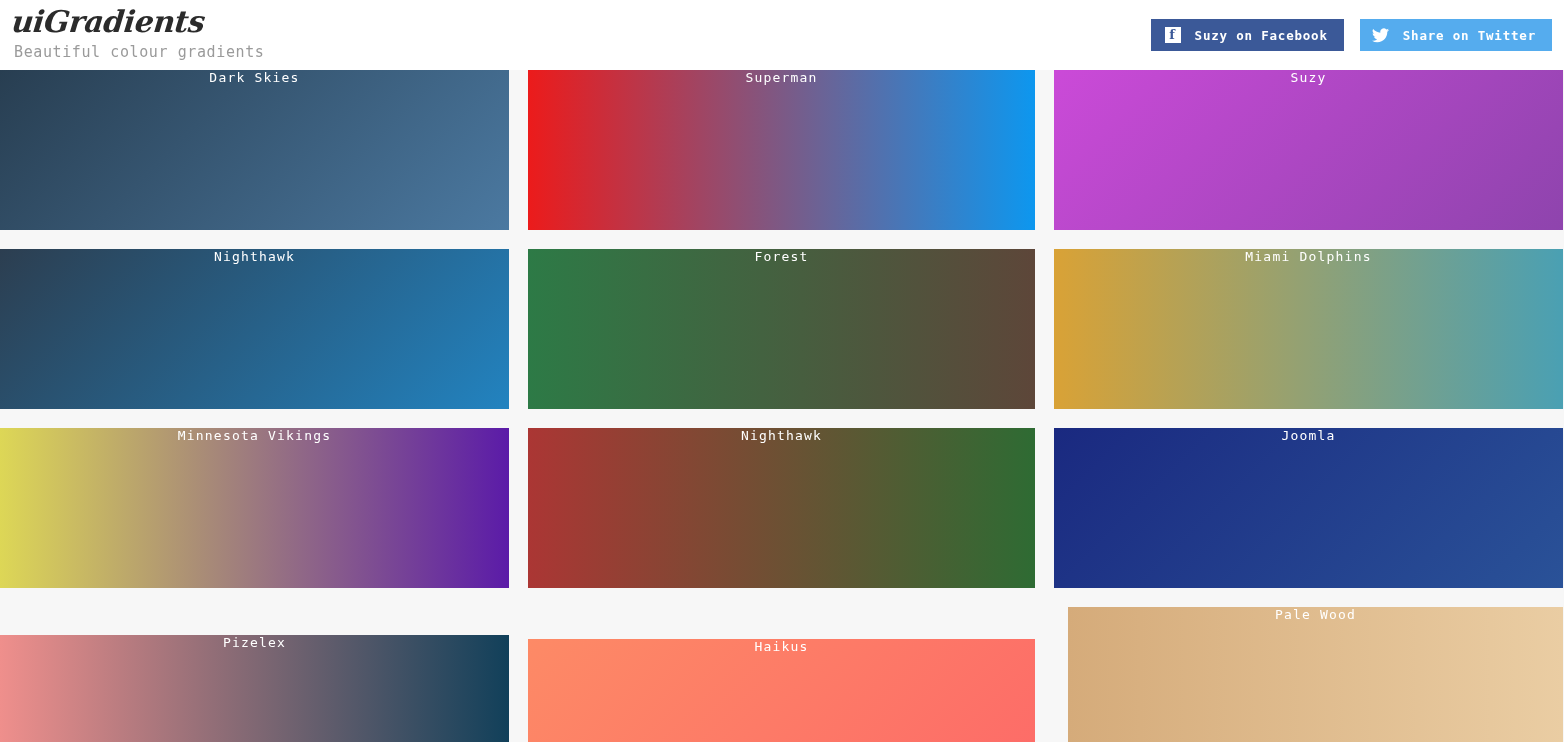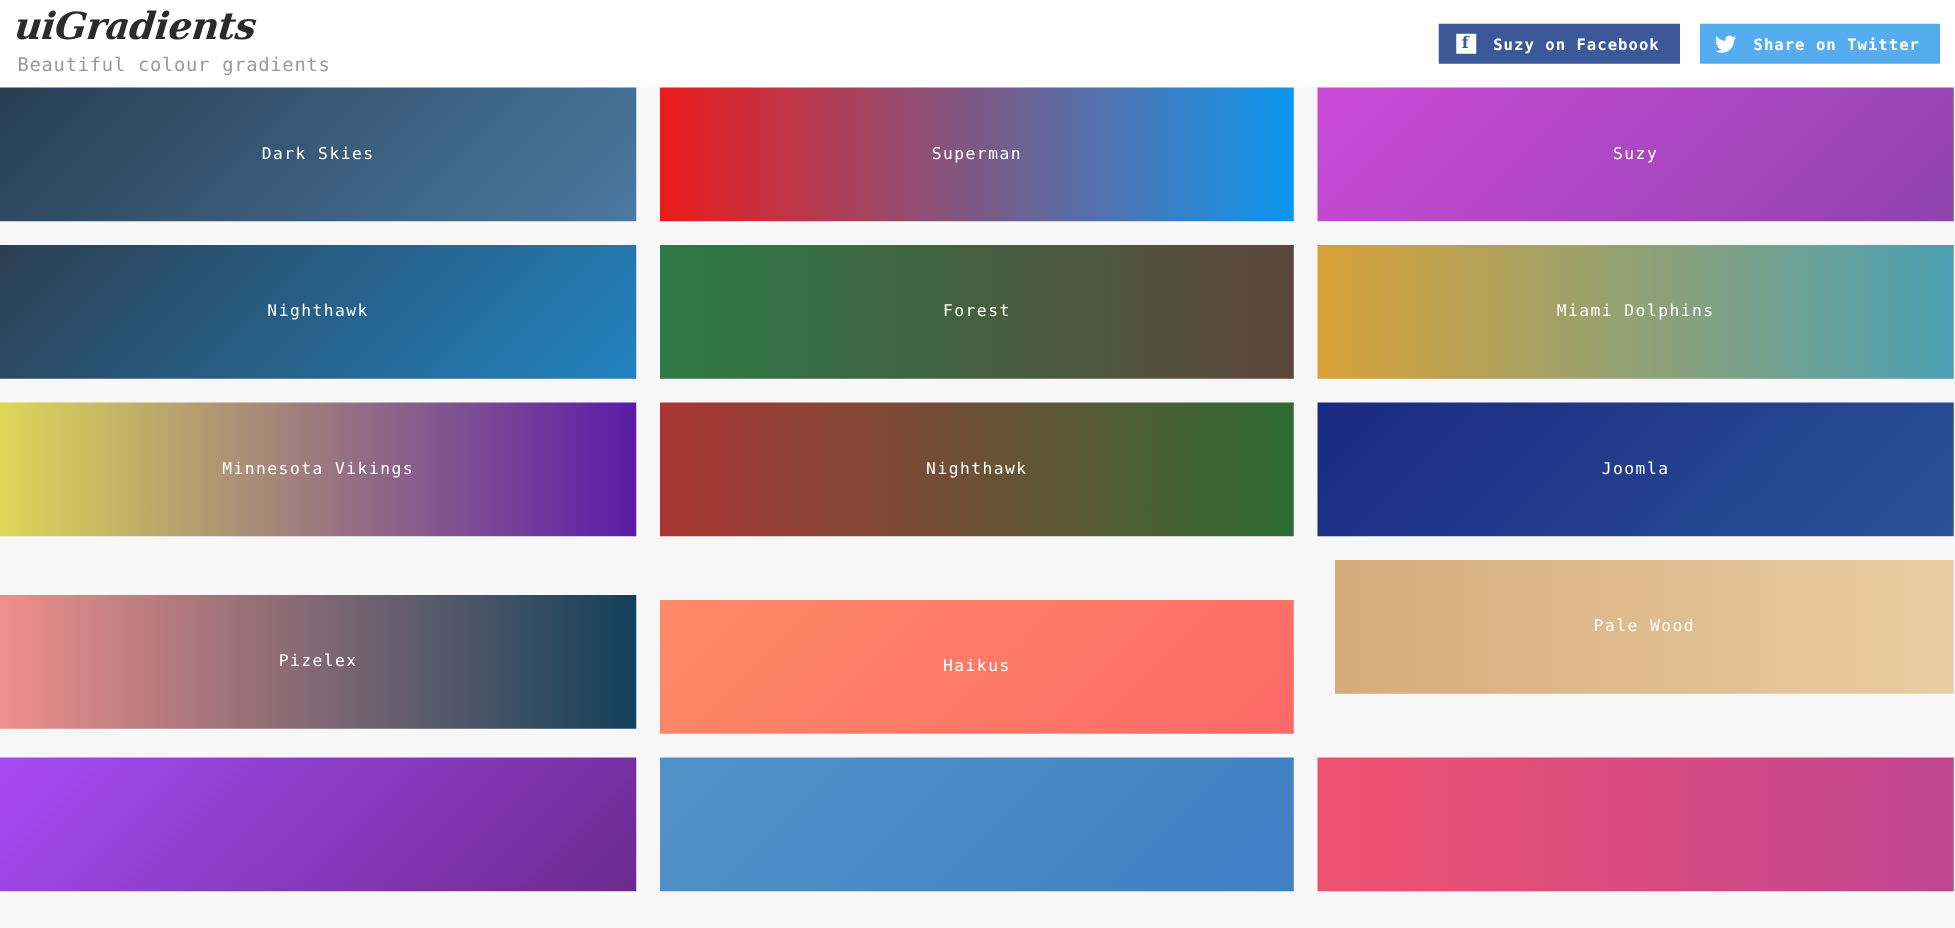--- a/index.html
+++ b/index.html
@@ -103,23 +103,23 @@
     width: 100%;
     padding: 0 0 0 0;
     display: grid;
     grid-template-columns: 509px 507px 509px;
     column-gap: 19px;
     row-gap: 19px;
   }
 
   .gradient-card {
     position: relative;
-    height: 107px;
-    display: flex;
-    align-items: center;
+    height: 160px;
+    display: flex;
+    align-items: flex-start;
     justify-content: center;
     cursor: pointer;
     overflow: hidden;
   }
 
   .gradient-name {
     font-family: "DejaVu Sans Mono", monospace;
     font-size: 13px;
     letter-spacing: 1.2px;
     color: #ffffff;

